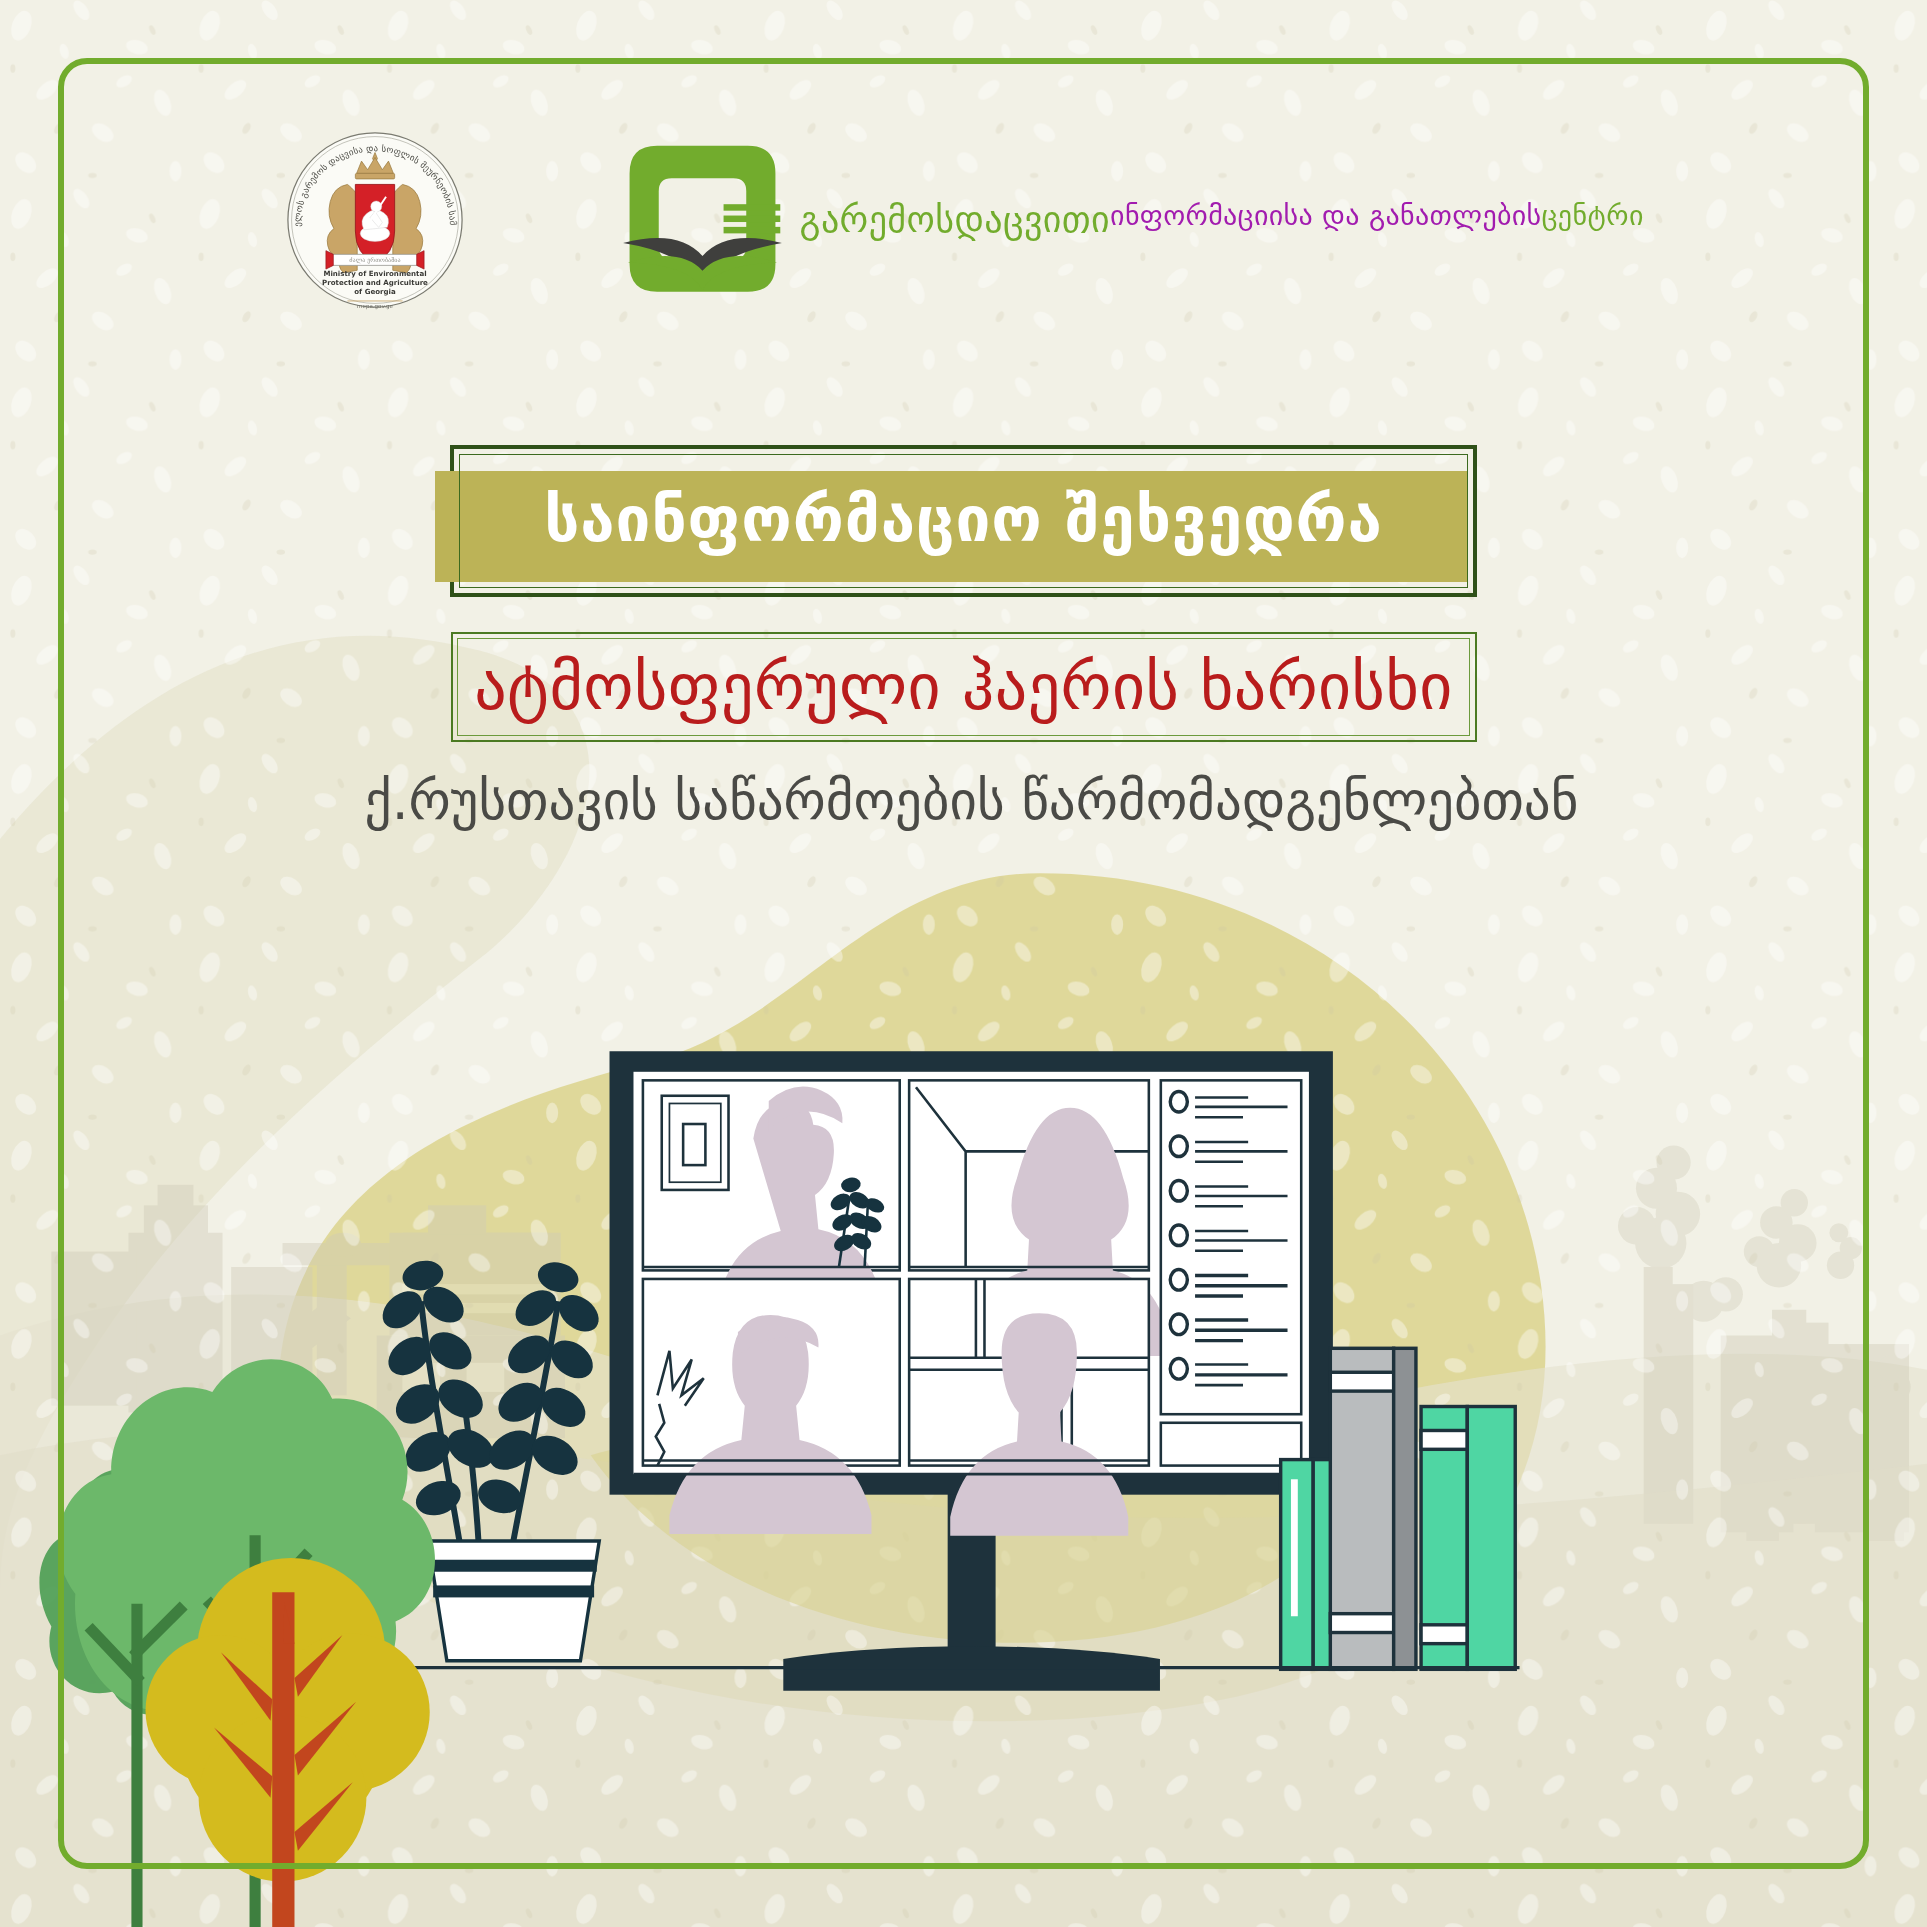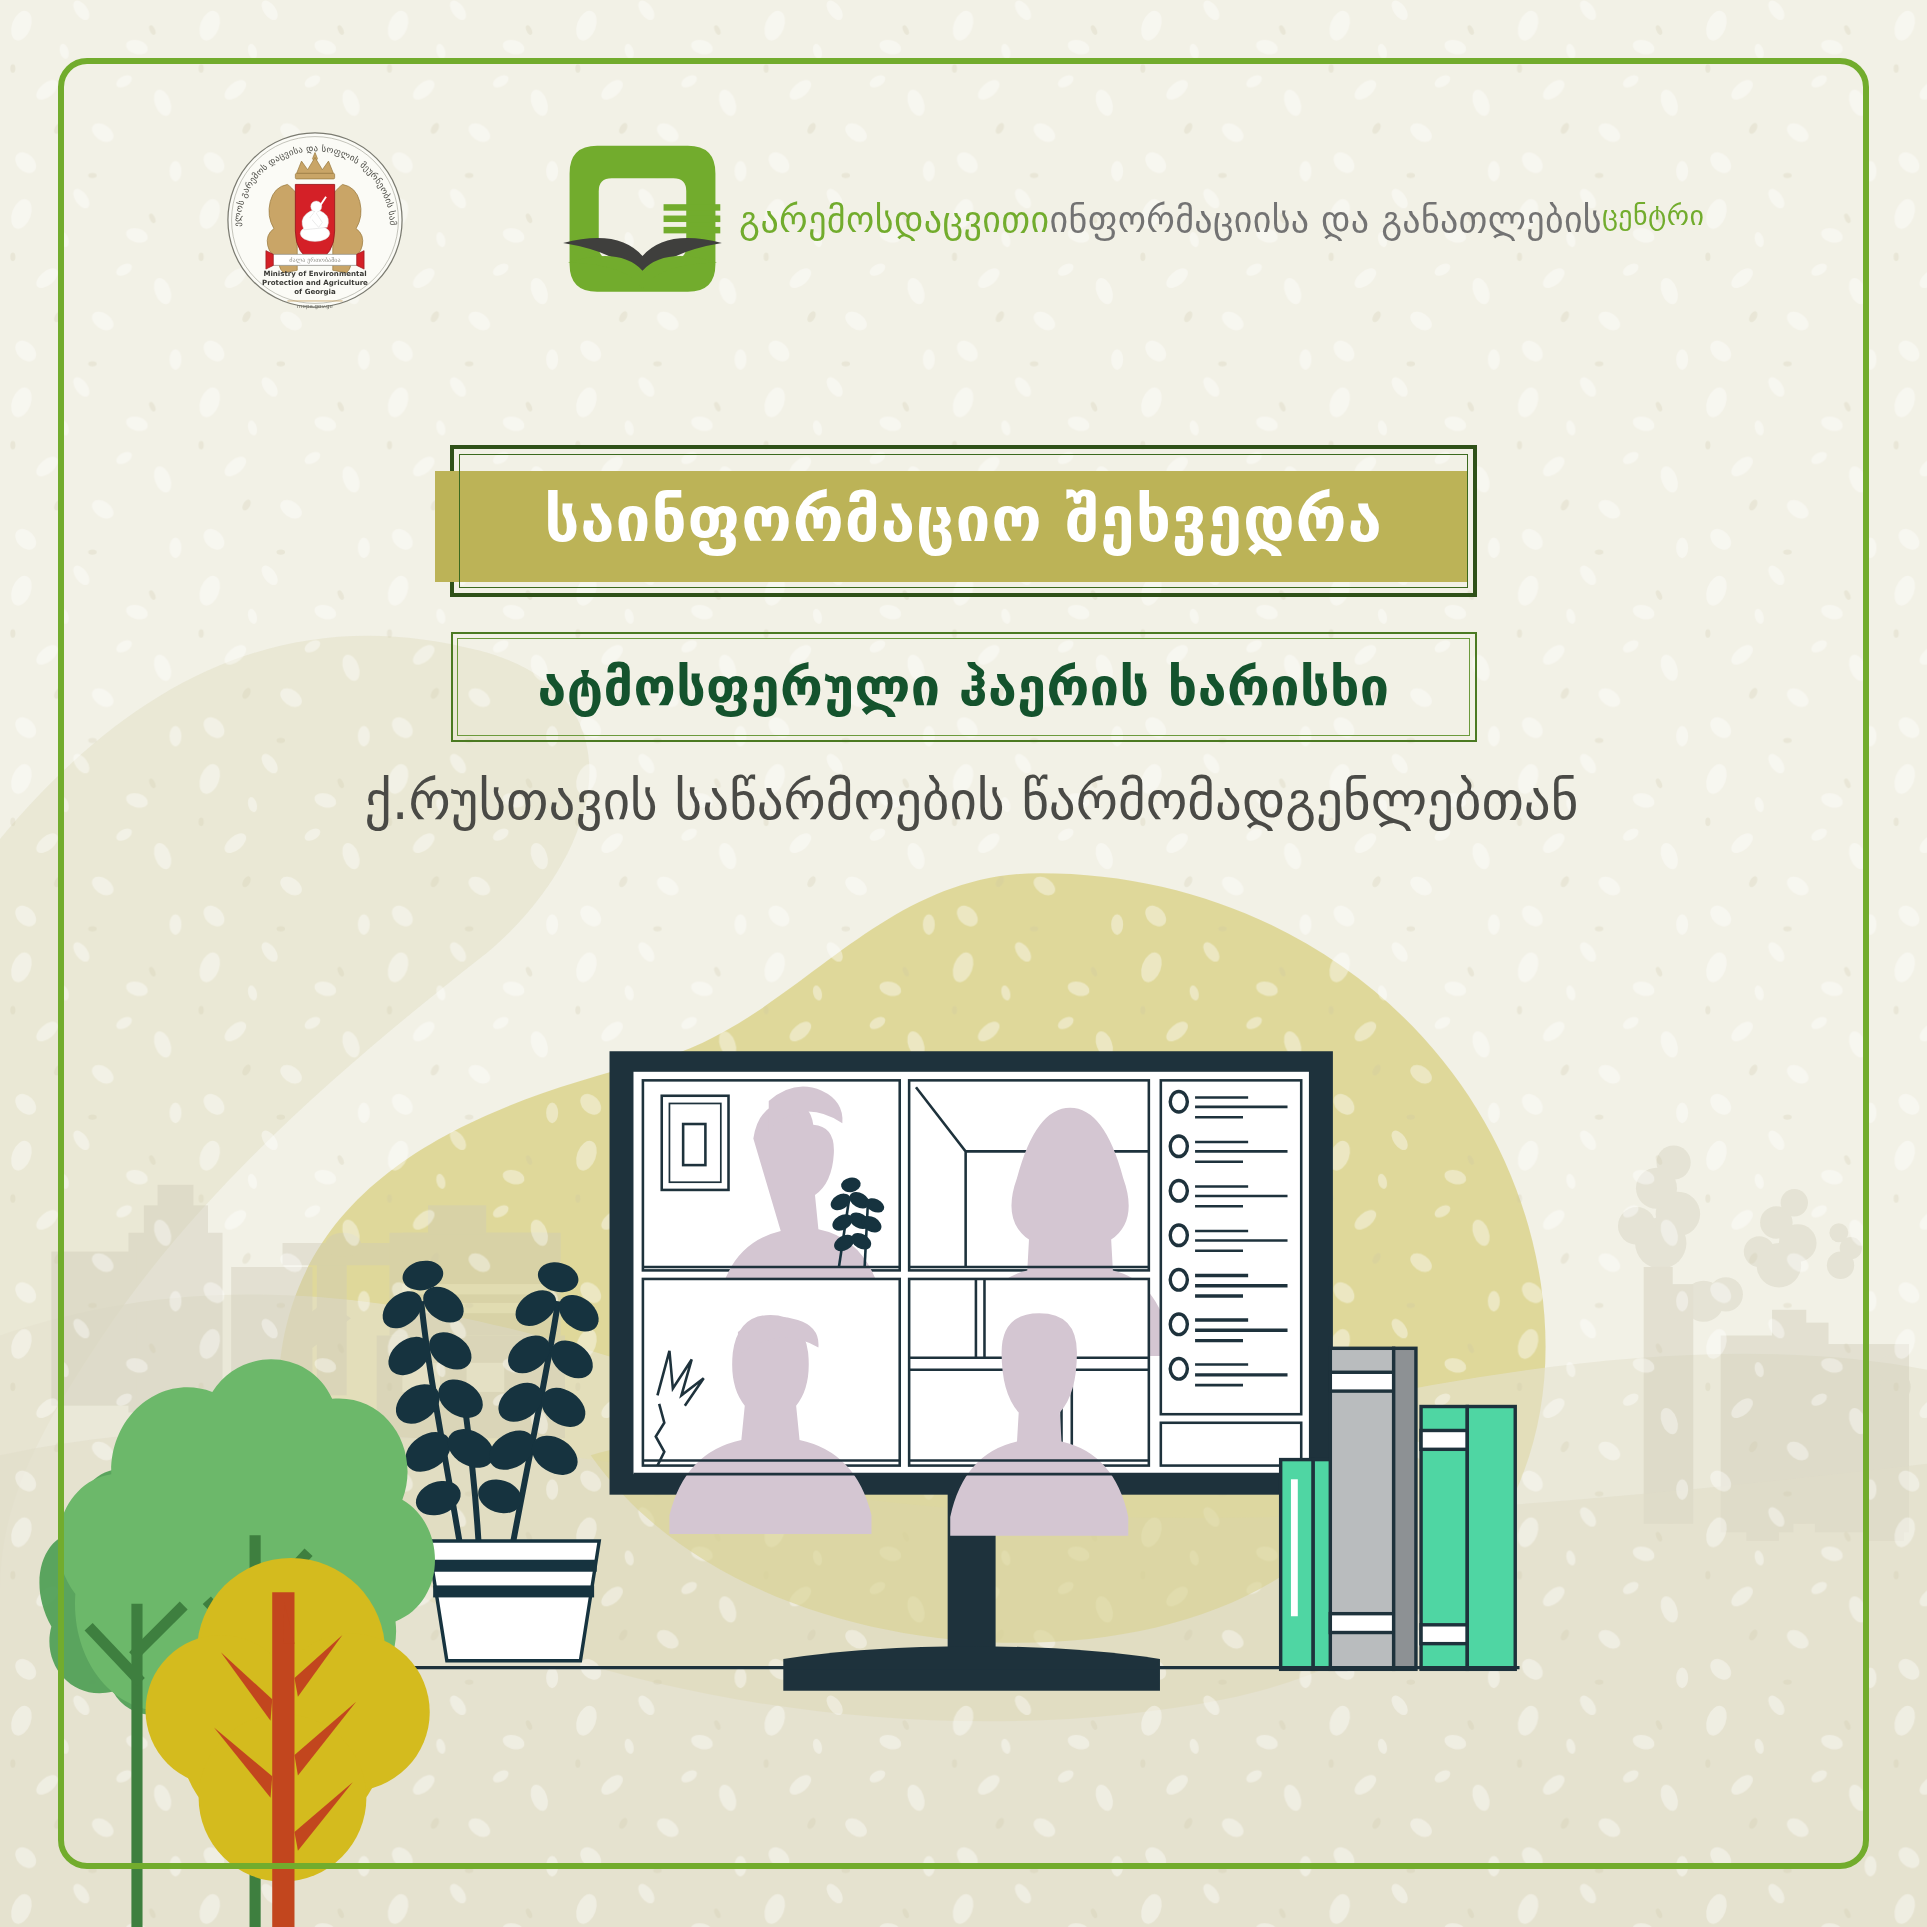--- a/index.html
+++ b/index.html
@@ -48,21 +48,21 @@
   }
   .emblem { width: 184px; height: 184px; }
   .ceic-logo { display: flex; align-items: center; gap: 15.4px; }
   .ceic-mark { width: 163px; height: 158px; }
   .ceic-text {
     display: flex; 
     justify-content: center;
     line-height: 1.06;
   }
   .ceic-l1 { font-size: 36px; color: #72ac2d; letter-spacing: 0.4px; white-space: nowrap; }
-  .ceic-l2 { font-size: 36px; color: #737373; letter-spacing: 0.3px; white-space: nowrap; }
+  .ceic-l2 { font-size: 28px; color: #a21caf; letter-spacing: 0.3px; white-space: nowrap; }
   .ceic-l3 { font-size: 28px; color: #72ac2d; letter-spacing: 0.4px; white-space: nowrap; }
 
   
   .banner-wrap {
     position: absolute;
     left: 0; width: 100%;
     display: flex; justify-content: center;
     z-index: 25;
   }
   .banner-1 { top: 445px; }
@@ -107,23 +107,23 @@
   
   #banner-two .banner-outer {
     width: 1026px; height: 110px;
     border: 2.6px solid #4b7a22;
     padding: 4.3px;
   }
   #banner-two .banner-inner-line { border: 0.9px solid #6c9a3c; }
   #banner-two .btext {
     height: 100%;
     display: flex; align-items: center; justify-content: center;
-    color: #14532d;
-    font-size: 52px;
-    font-weight: bold;
+    color: #b91c1c;
+    font-size: 64px;
+    font-weight: normal;
     letter-spacing: 0.4px;
     white-space: nowrap;
   }
 
   .subtitle {
     position: absolute;
     left: 8px; top: 770px; width: 100%;
     text-align: center;
     font-size: 53px;
     color: #4a4a46;

